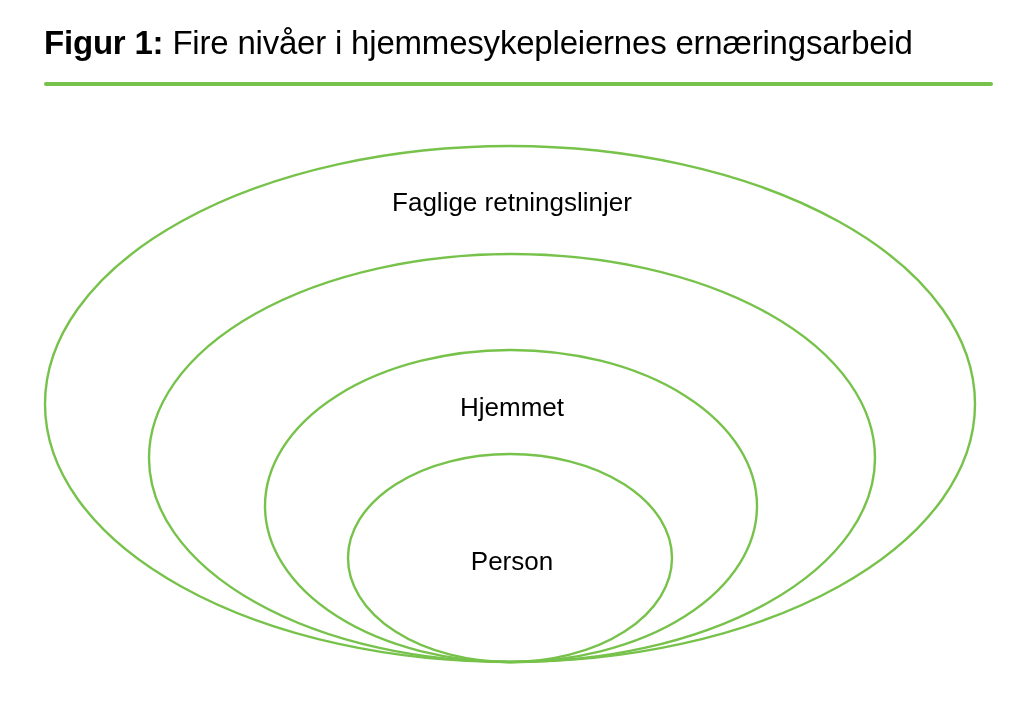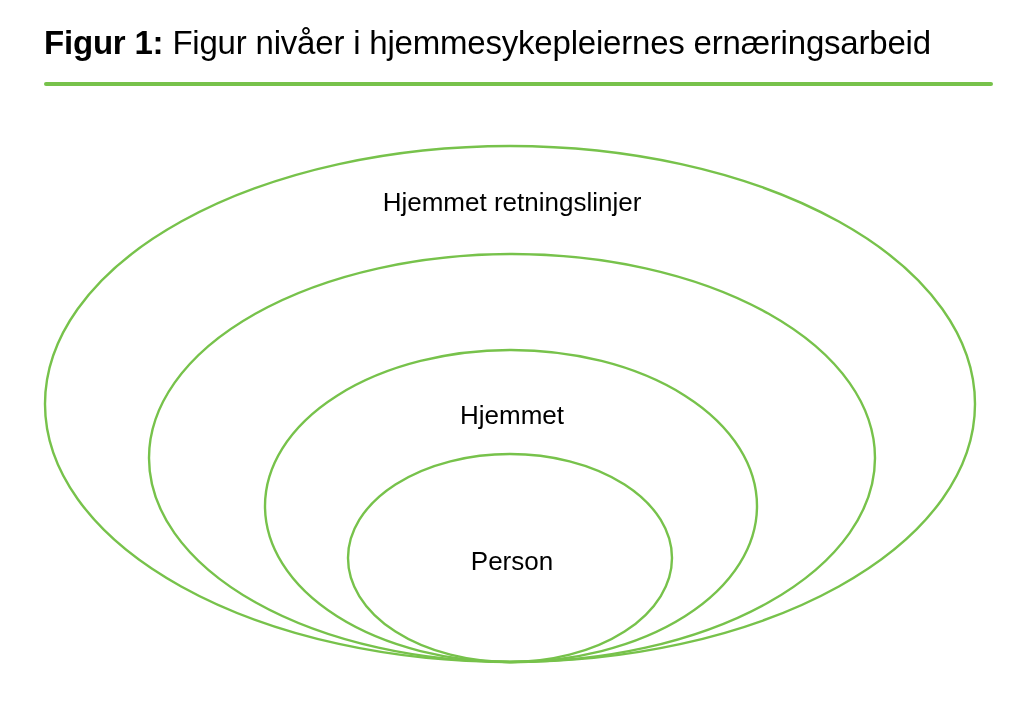--- a/index.html
+++ b/index.html
@@ -60,39 +60,39 @@
     position:absolute;
     left:0;
     width:1024px;
     text-align:center;
     font-size:26px;
     line-height:30px;
     color:var(--text);
   }
   .label-0{top:187px;}
   .label-1{top:295px;}
-  .label-2{top:400px;}
+  .label-2{top:392px;}
   .label-3{top:546px;}
 </style>
 </head>
 <body>
 
 <div class="canvas">
 
-  <h1 class="figure-title"><span class="bold">Figur 1:</span> <span>Figur nivåer i hjemmesykepleiernes ernæringsarbeid</span></h1>
+  <h1 class="figure-title"><span class="bold">Figur 1:</span> <span>Fire nivåer i hjemmesykepleiernes ernæringsarbeid</span></h1>
 
   <div class="divider"></div>
 
   <svg class="diagram-svg" viewBox="0 0 1024 709" xmlns="http://www.w3.org/2000/svg" aria-hidden="true">
     <ellipse cx="510" cy="404" rx="465" ry="258"></ellipse>
     <ellipse cx="512" cy="458" rx="363" ry="204"></ellipse>
     <ellipse cx="511" cy="506" rx="246" ry="156"></ellipse>
     <ellipse cx="510" cy="558" rx="162" ry="104"></ellipse>
   </svg>
 
-  <div class="level-label label-0">Hjemmet retningslinjer</div>
+  <div class="level-label label-0">Faglige retningslinjer</div>
 
 
   <div class="level-label label-2">Hjemmet</div>
 
   <div class="level-label label-3">Person</div>
 
 </div>
 
 </body></html>

